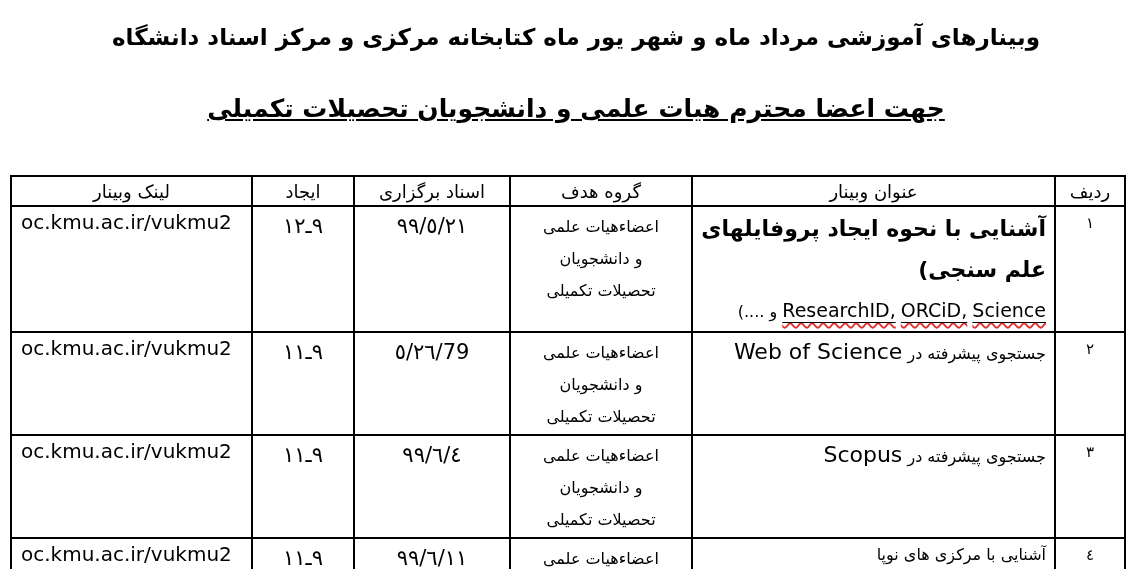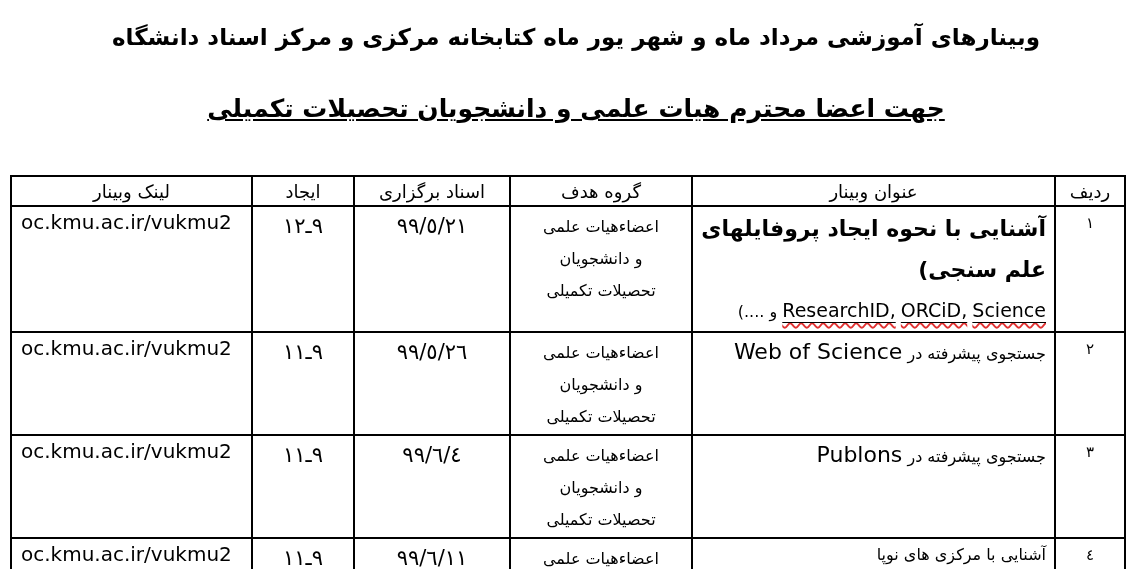--- a/index.html
+++ b/index.html
@@ -95,30 +95,30 @@
 
   <tr class="drow">
     <td class="c-no">٢</td>
     <td class="c-title">
       <span>جستجوی پیشرفته در</span>
       <span class="lat">Web of Science</span>
     </td>
     <td class="c-group">اعضاءهیات علمی
 و دانشجویان
 تحصیلات تکمیلی</td>
-    <td class="c-date">٩٩/٥/٢٦</td>
+    <td class="c-date">79/٥/٢٦</td>
     <td class="c-time">٩ـ١١</td>
     <td class="c-link"><span class="url">oc.kmu.ac.ir/vukmu2</span></td>
   </tr>
 
   <tr class="drow">
     <td class="c-no">٣</td>
     <td class="c-title">
       <span>جستجوی پیشرفته در</span>
-      <span class="lat">Publons</span>
+      <span class="lat">Scopus</span>
     </td>
     <td class="c-group">اعضاءهیات علمی
 و دانشجویان
 تحصیلات تکمیلی</td>
     <td class="c-date">٩٩/٦/٤</td>
     <td class="c-time">٩ـ١١</td>
     <td class="c-link"><span class="url">oc.kmu.ac.ir/vukmu2</span></td>
   </tr>
 
   <tr class="drow">

